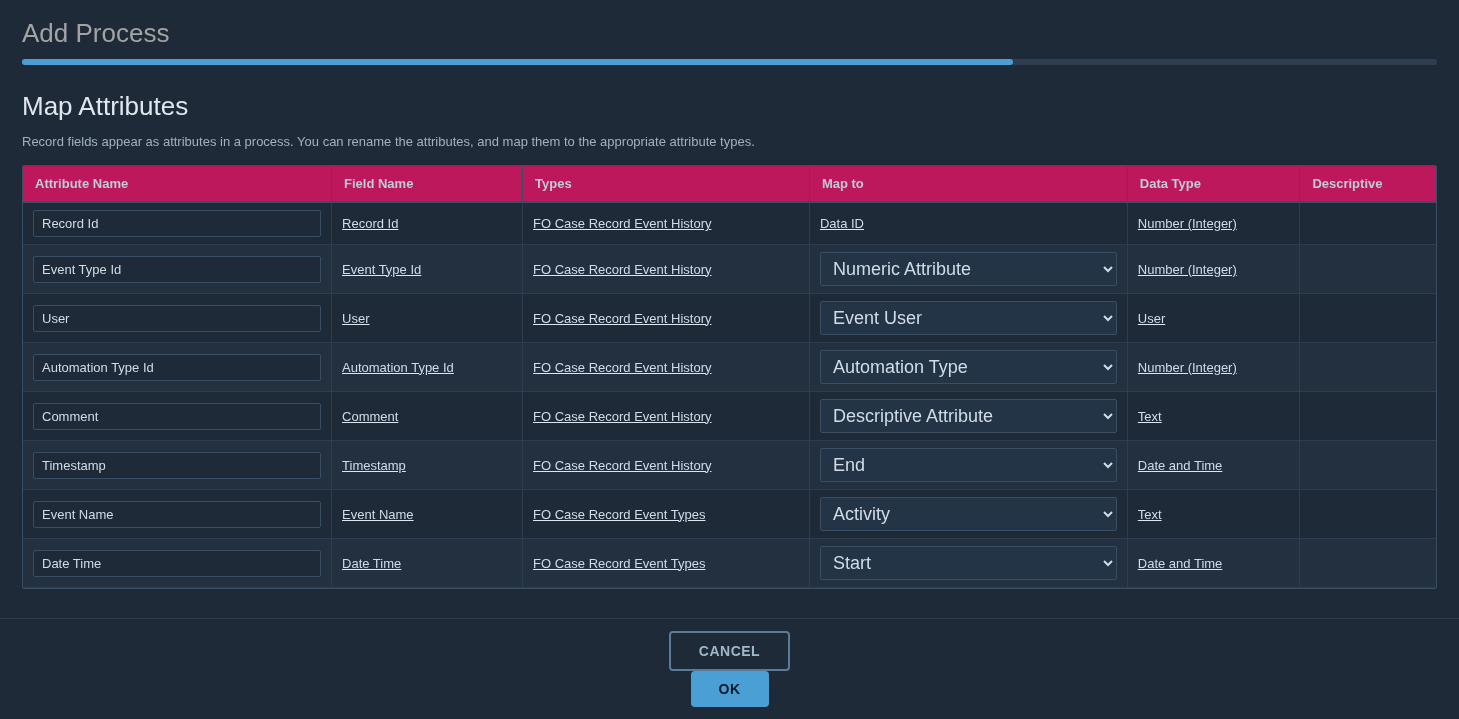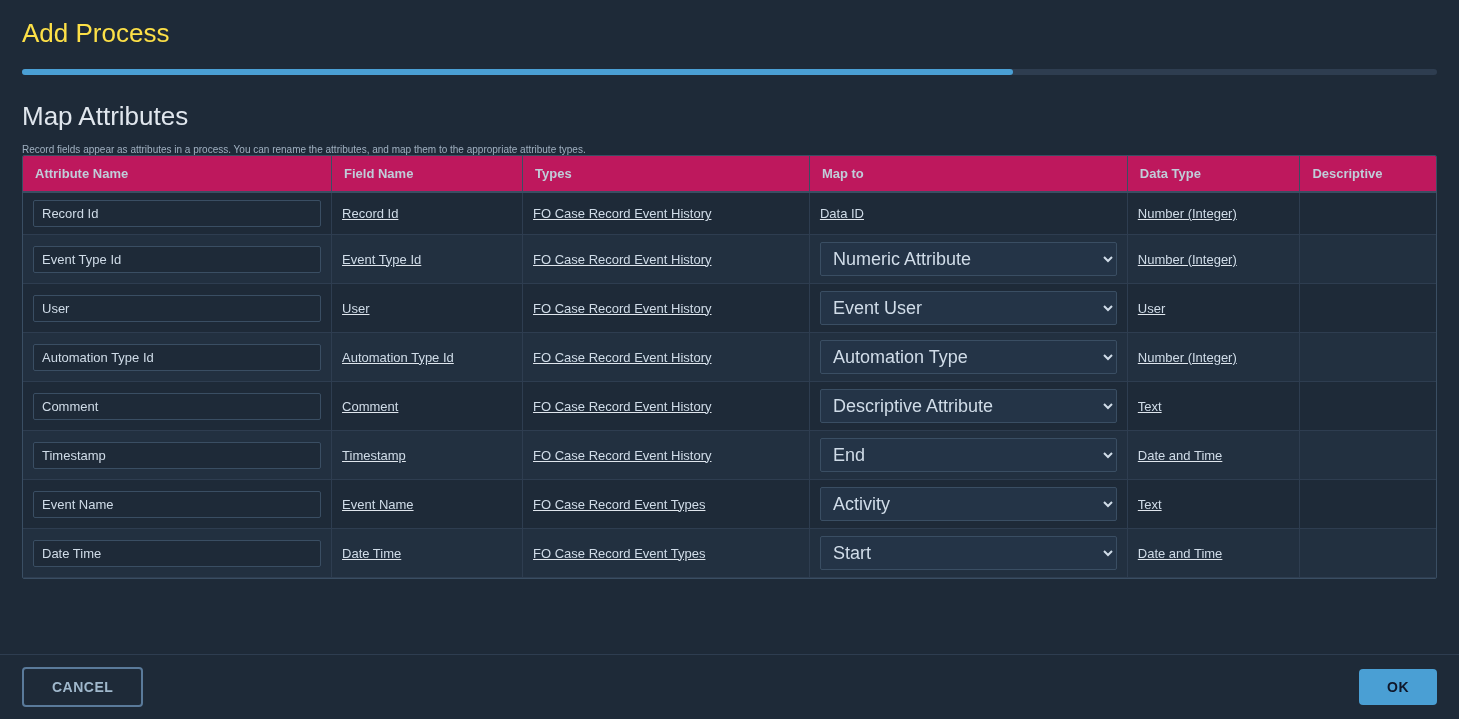--- a/index.html
+++ b/index.html
@@ -11,22 +11,22 @@
       display: flex;
       flex-direction: column;
     }
     .header-section {
       padding: 18px 22px 8px 22px;
       background: #1e2a38;
     }
     .page-title {
       font-size: 26px;
       font-weight: 400;
-      color: #fde047;
-      margin-bottom: 20px;
+      color: #a3a3a3;
+      margin-bottom: 10px;
     }
     .progress-bar-container {
       width: 100%;
       height: 6px;
       background: #2e3d50;
       border-radius: 3px;
       margin-bottom: 0;
     }
     .progress-bar-fill {
       height: 100%;
@@ -38,22 +38,23 @@
       padding: 18px 22px 10px 22px;
       flex: 1;
     }
     .section-title {
       font-size: 26px;
       font-weight: 400;
       color: #e0e6ed;
       margin-bottom: 12px;
     }
     .description-text {
-      font-size: 10px;
+      font-size: 13px;
       color: #a0b0c0;
+      margin-bottom: 16px;
     }
     .table-wrapper {
       width: 100%;
       border: 1px solid #3a4e63;
       border-radius: 2px;
       overflow: hidden;
     }
     table {
       width: 100%;
       border-collapse: collapse;
@@ -105,20 +106,21 @@
       font-size: 18px;
       appearance: auto;
     }
     .footer-section {
       padding: 12px 22px;
       display: flex;
       align-items: center;
       justify-content: space-between;
       background: #1e2a38;
       border-top: 1px solid #2e3d50;
+      flex-direction: column;
     }
     .btn-cancel {
       background: transparent;
       border: 2px solid #5a7a9a;
       color: #a0b8cc;
       padding: 10px 28px;
       font-size: 14px;
       font-weight: 600;
       border-radius: 4px;
       cursor: pointer;

